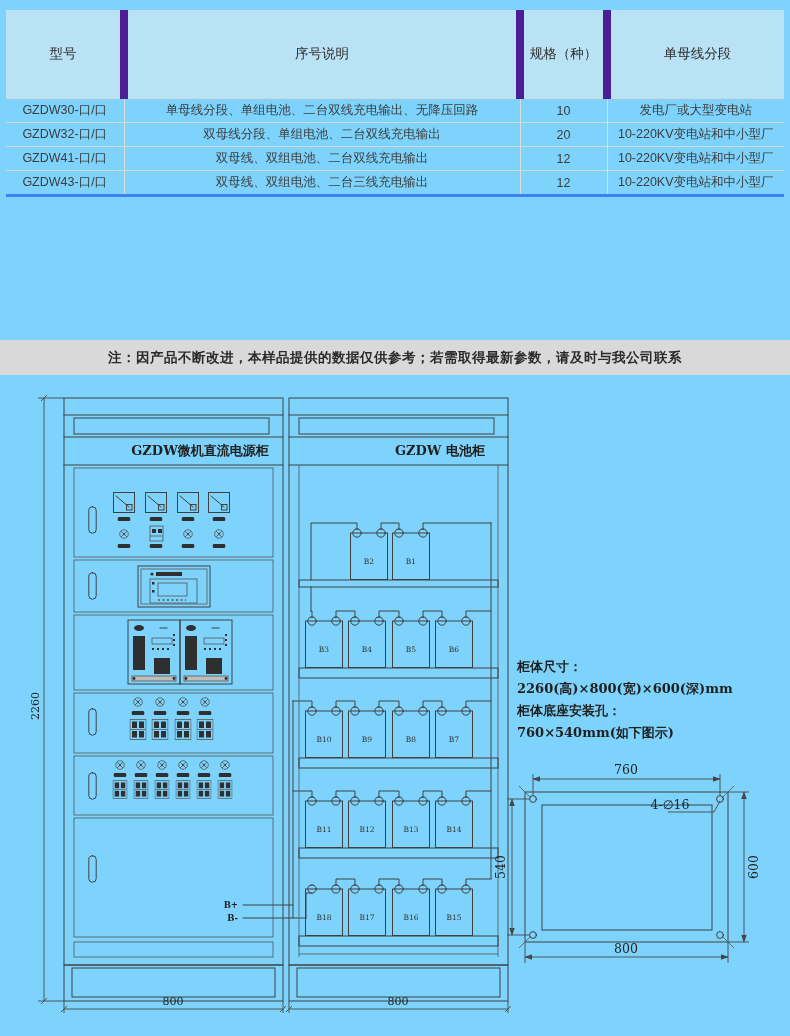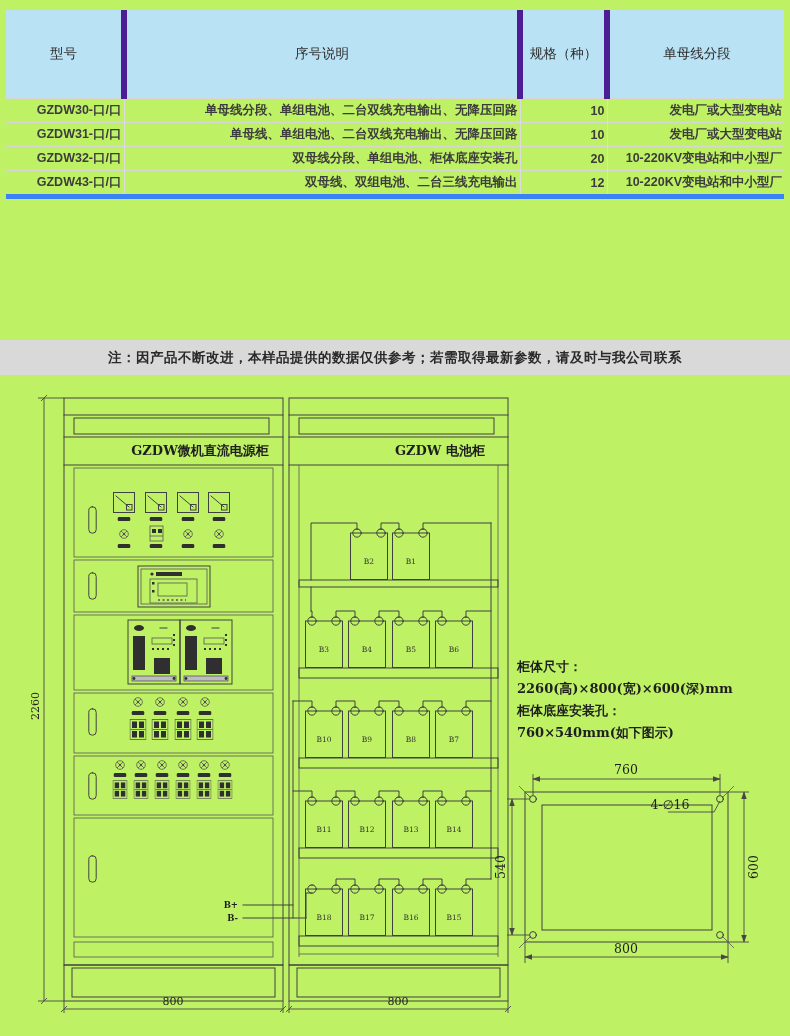--- a/index.html
+++ b/index.html
@@ -1,29 +1,29 @@
 <!DOCTYPE html>
 <html><head>
 <meta charset="utf-8">
 <style>
   html,body{margin:0;padding:0;background:#ffffff;}
-  .page{position:relative;width:790px;height:1036px;background:#bef264;overflow:hidden;
+  .page{position:relative;width:790px;height:1036px;background:#7dd3fc;overflow:hidden;
         font-family:"Liberation Sans", sans-serif;}
   
   .spec-table{position:absolute;top:10px;left:6px;width:778px;border-collapse:collapse;
               table-layout:fixed;font-size:12.5px;color:#3c3c3c;}
   .spec-table col.c1{width:118px}.spec-table col.c2{width:396px}
   .spec-table col.c3{width:87px}.spec-table col.c4{width:177px}
   .spec-table th{background:#b9e2f5;height:86px;font-weight:400;font-size:13.5px;color:#2d2d2d;
-                 border-left:6px solid #4c1d95;text-align:center;}
+                 border-left:8px solid #4c1d95;text-align:center;}
   .spec-table th:first-child{border-left:none;}
-  .spec-table td{height:23px;text-align:right;border-top:1px solid #d6d6d6;
-                 border-left:1px solid #dcdcdc;padding:0 2px;white-space:nowrap;overflow:hidden;font-weight:bold;}
+  .spec-table td{height:23px;text-align:center;border-top:1px solid #d6d6d6;
+                 border-left:1px solid #dcdcdc;padding:0 2px;white-space:nowrap;overflow:hidden;}
   .spec-table td:first-child{border-left:none;}
-  .spec-table tbody tr:last-child td{border-bottom:5px solid #3b82f6;}
+  .spec-table tbody tr:last-child td{border-bottom:3px solid #3b82f6;}
   
   .note-bar{position:absolute;top:340px;left:0;width:790px;height:35px;background:#d9d9d9;
             display:flex;align-items:center;justify-content:center;font-size:13.5px;
             font-weight:bold;color:#2a2a2a;letter-spacing:.5px;}
   
   .drawing{position:absolute;top:376px;left:0;}
   svg .ln{stroke:#404040;stroke-width:1;fill:none;stroke-linecap:square;}
   svg .lt{stroke:#555;stroke-width:.8;fill:none;}
   svg .fl{fill:#2f2f2f;stroke:none;}
   svg .dm{stroke:#474747;stroke-width:.9;fill:none;}
@@ -56,29 +56,29 @@
       </tr>
     </thead>
     <tbody>
       <tr>
         <td>GZDW30-口/口</td>
         <td>单母线分段、单组电池、二台双线充电输出、无降压回路</td>
         <td>10</td>
         <td>发电厂或大型变电站</td>
       </tr>
       <tr>
-        <td>GZDW31-口/口</td>
-        <td>单母线、单组电池、二台双线充电输出、无降压回路</td>
-        <td>10</td>
-        <td>发电厂或大型变电站</td>
+        <td>GZDW32-口/口</td>
+        <td>双母线分段、单组电池、二台双线充电输出</td>
+        <td>20</td>
+        <td>10-220KV变电站和中小型厂</td>
       </tr>
       <tr>
-        <td>GZDW32-口/口</td>
-        <td>双母线分段、单组电池、柜体底座安装孔</td>
-        <td>20</td>
+        <td>GZDW41-口/口</td>
+        <td>双母线、双组电池、二台双线充电输出</td>
+        <td>12</td>
         <td>10-220KV变电站和中小型厂</td>
       </tr>
       <tr>
         <td>GZDW43-口/口</td>
         <td>双母线、双组电池、二台三线充电输出</td>
         <td>12</td>
         <td>10-220KV变电站和中小型厂</td>
       </tr>
     </tbody>
   </table>

